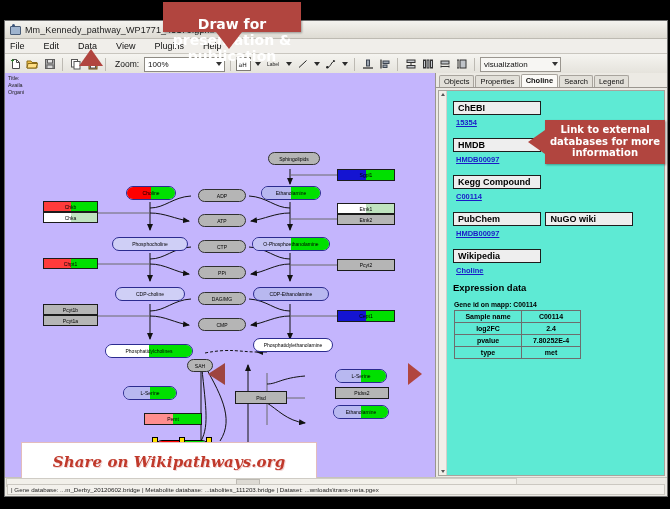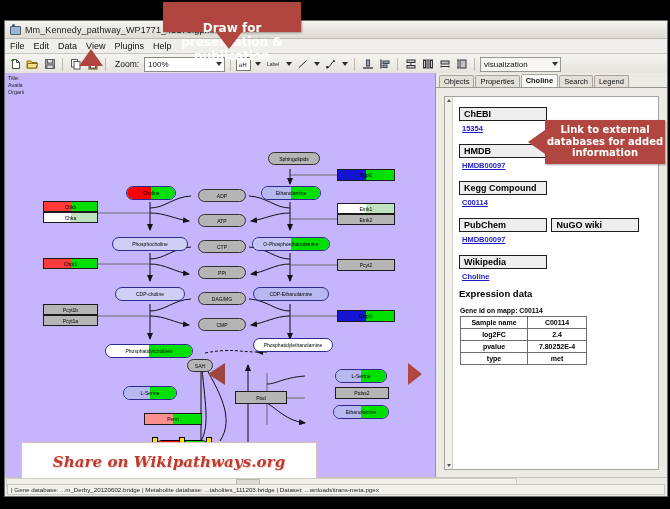--- a/index.html
+++ b/index.html
@@ -14,21 +14,21 @@
   .titlebar .tb-icon{width:11px;height:11px;margin-right:5px;position:relative;}
   .titlebar .tb-icon:before{content:"";position:absolute;left:1px;top:2px;width:9px;height:7px;
             border:1px solid #4a5d78;background:#9fb4cf;border-radius:1px;}
   .titlebar .tb-icon:after{content:"";position:absolute;left:3px;top:0px;width:3px;height:3px;
             background:#3b547a;border-radius:50%;}
   .tb-title{font-size:9px;color:#1c1c1c;white-space:nowrap;overflow:hidden;text-overflow:clip;
             max-width:268px;letter-spacing:.1px;}
 
   
   .menubar{height:14px;background:#f0eeea;border-bottom:1px solid #c9c6bf;display:flex;align-items:center;
-           padding-left:5px;gap:9px;}
+           padding-left:5px;gap:19px;}
   .menubar span{font-size:9px;color:#111;}
 
   
   .toolbar{height:20px;background:linear-gradient(#f5f4f0,#e4e2db);border-bottom:1px solid #bfbcb5;
            display:flex;align-items:center;padding:0 3px;gap:2px;}
   .tbtn{width:15px;height:15px;display:flex;align-items:center;justify-content:center;position:relative;}
   .sep{width:1px;height:13px;background:#bdbab3;margin:0 3px;}
   .zoomlabel{font-size:8.5px;color:#111;margin:0 3px 0 4px;}
   .combo{height:13px;border:1px solid #8e8b84;background:#fff;display:flex;align-items:center;
          font-size:8px;color:#111;padding-left:3px;position:relative;}
@@ -45,21 +45,21 @@
   .canvaswrap{position:relative;width:430px;background:#c4b5fd;border-right:1px solid #9a968f;overflow:hidden;}
   .leftlabels{position:absolute;left:3px;top:2px;font-size:5.4px;color:#222;line-height:7px;z-index:3;}
 
   
   .side{flex:1;background:#eceae4;display:flex;flex-direction:column;}
   .tabs{display:flex;align-items:flex-end;height:14px;padding-left:3px;gap:1px;background:#eceae4;
         border-bottom:1px solid #9a968f;}
   .tab{font-size:7.5px;padding:1px 4px 1px;background:#e2e0d9;border:1px solid #a8a49d;border-bottom:none;
        color:#111;border-radius:2px 2px 0 0;}
   .tab.active{background:#fbfaf7;font-weight:bold;padding-bottom:2px;}
-  .sidecontent{flex:1;background:#ffffff;margin:8px;border:1px solid #a8a49d;position:relative;overflow:hidden;}
+  .sidecontent{flex:1;background:#5eead4;margin:2px;border:1px solid #a8a49d;position:relative;overflow:hidden;}
   .bpscroll{position:absolute;left:0;top:0;bottom:0;width:7px;background:#f1efe9;border-right:1px solid #d4d1ca;}
   .bpscroll .up,.bpscroll .dn{width:7px;height:7px;display:flex;align-items:center;justify-content:center;}
   .bpscroll .up i{width:0;height:0;border-left:2px solid transparent;border-right:2px solid transparent;border-bottom:3px solid #555;}
   .bpscroll .dn i{width:0;height:0;border-left:2px solid transparent;border-right:2px solid transparent;border-top:3px solid #555;}
   .bp{position:absolute;left:8px;top:0;right:0;bottom:0;padding:6px 6px 0 6px;}
   .bphead{display:inline-block;min-width:78px;background:#eeeeee;border:1px solid #1d1d1d;
           font-size:9px;font-weight:bold;color:#000;padding:1px 4px;margin-bottom:3px;}
   .bplink{font-size:7.5px;color:#1a1ac8;text-decoration:underline;margin:0 0 7px 3px;display:block;font-weight:bold;}
   .bptext{font-size:7.5px;color:#000;margin:0 0 7px 3px;display:block;}
   .exprhead{font-size:9.5px;font-weight:bold;color:#000;margin:2px 0 8px 0;}
@@ -555,28 +555,28 @@
         <div class="lf"></div>
         <div class="thumb"></div>
         <div class="rt"></div>
       </div>
       <div class="statusbar">
         <span>| Gene database: ...m_Derby_20120602.bridge | Metabolite database: ...tabolites_111203.bridge | Dataset: ...wnloads\trans-meta.pgex</span>
       </div>
     </div>
   </div>
 
-  <div class="callout" style="left:163px;top:2px;width:138px;height:30px;font-size:12px;padding-top:20px;box-sizing:border-box;">
+  <div class="callout" style="left:163px;top:2px;width:138px;height:30px;font-size:14px;padding-top:14px;box-sizing:border-box;">
     <span>Draw for presentation &amp; publication</span>
   </div>
   <div class="cal-arrow" style="left:216px;top:32px;border-left:13px solid transparent;border-right:13px solid transparent;border-top:17px solid #b1453f;"></div>
 
   <div class="cal-arrow" style="left:79px;top:49px;border-left:12px solid transparent;border-right:12px solid transparent;border-bottom:17px solid #b1453f;"></div>
 
   <div class="callout" style="left:545px;top:120px;width:120px;height:44px;font-size:10px;padding-top:4px;box-sizing:border-box;">
-    <span>Link  to external databases  for added information</span>
+    <span>Link  to external databases  for more information</span>
   </div>
   <div class="cal-arrow" style="left:528px;top:130px;border-top:12px solid transparent;border-bottom:12px solid transparent;border-right:17px solid #b1453f;"></div>
 
   <div class="cal-arrow" style="left:208px;top:363px;border-top:11px solid transparent;border-bottom:11px solid transparent;border-right:17px solid #9e4540;"></div>
   <div class="cal-arrow" style="left:408px;top:363px;border-top:11px solid transparent;border-bottom:11px solid transparent;border-left:14px solid #b1453f;"></div>
 
 </div>
 
 </body></html>

